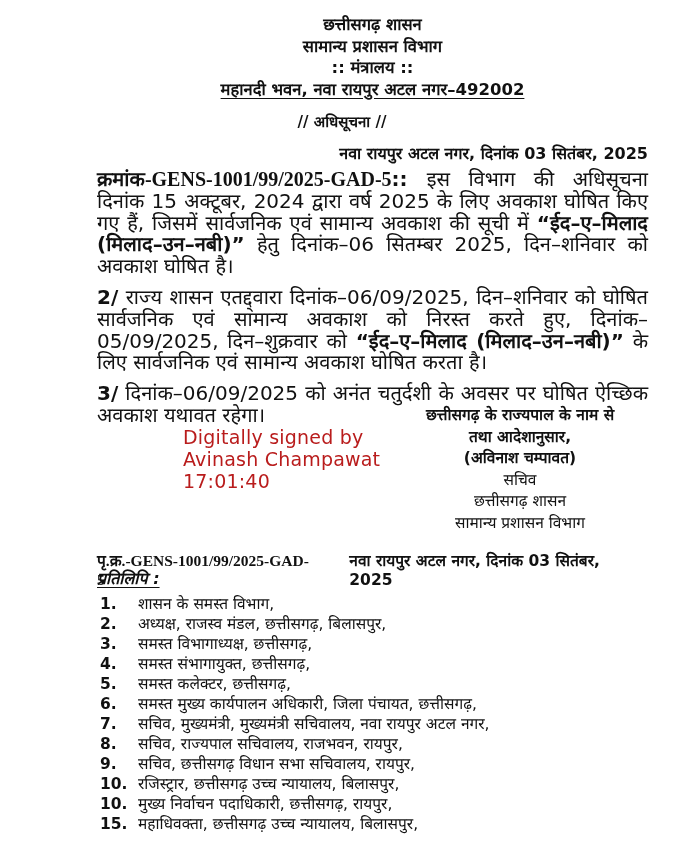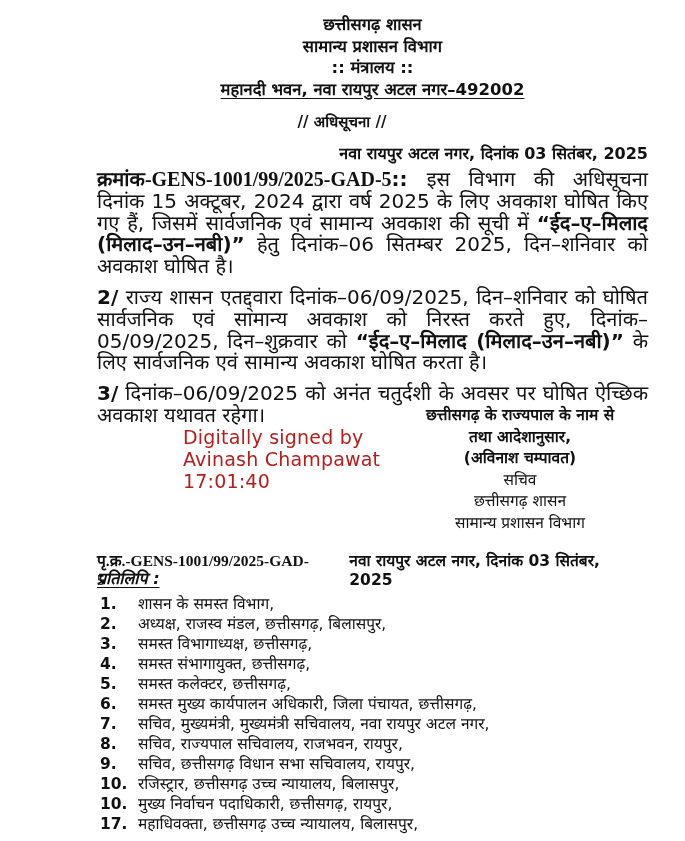--- a/index.html
+++ b/index.html
@@ -158,18 +158,18 @@
       </div>
     <div class="copy-row">
         <span class="copy-num">10.</span>
         <span class="copy-text">रजिस्ट्रार, छत्तीसगढ़ उच्च न्यायालय, बिलासपुर,</span>
       </div>
     <div class="copy-row">
         <span class="copy-num">10.</span>
         <span class="copy-text">मुख्य निर्वाचन पदाधिकारी, छत्तीसगढ़, रायपुर,</span>
       </div>
     <div class="copy-row">
-        <span class="copy-num">17.</span>
+        <span class="copy-num">15.</span>
         <span class="copy-text">महाधिवक्ता, छत्तीसगढ़ उच्च न्यायालय, बिलासपुर,</span>
       </div>
   </div>
 
 </div>
 
 </body></html>

